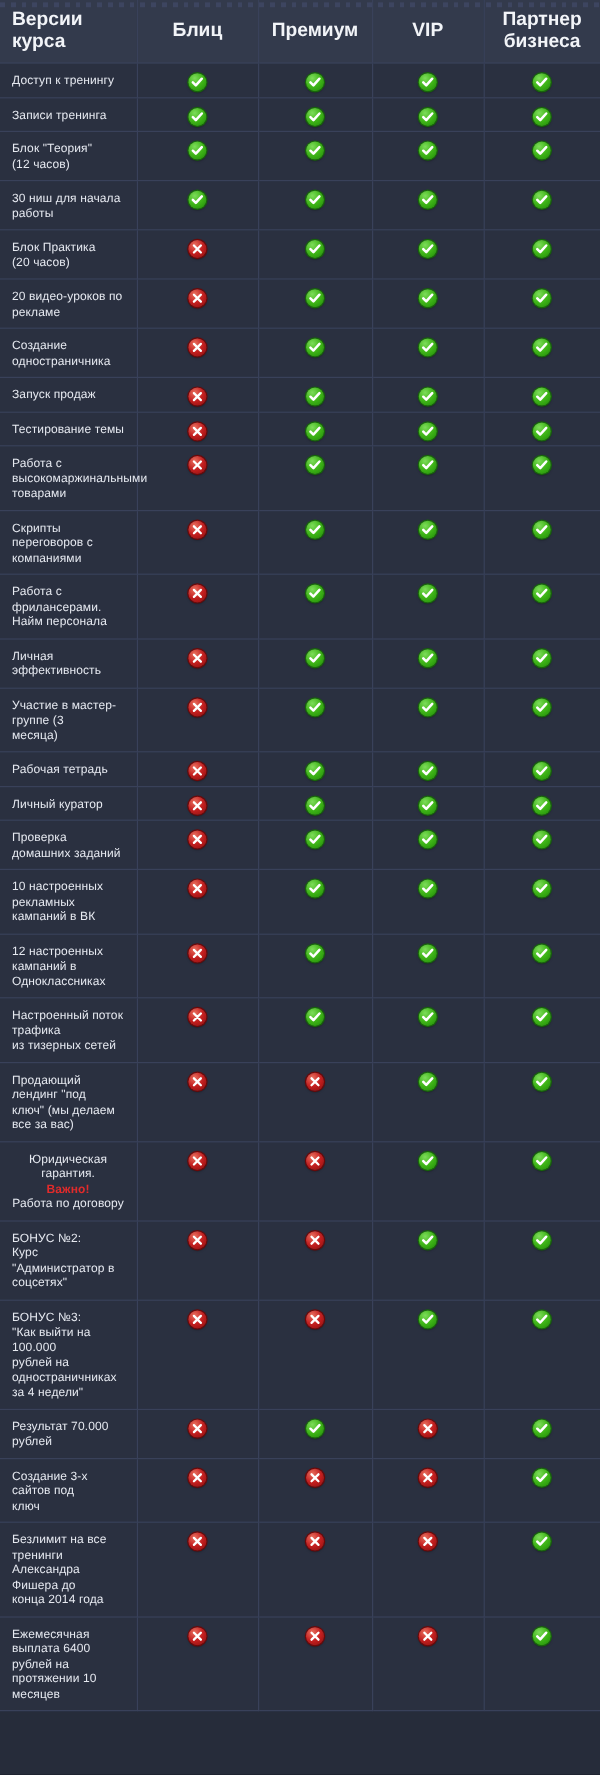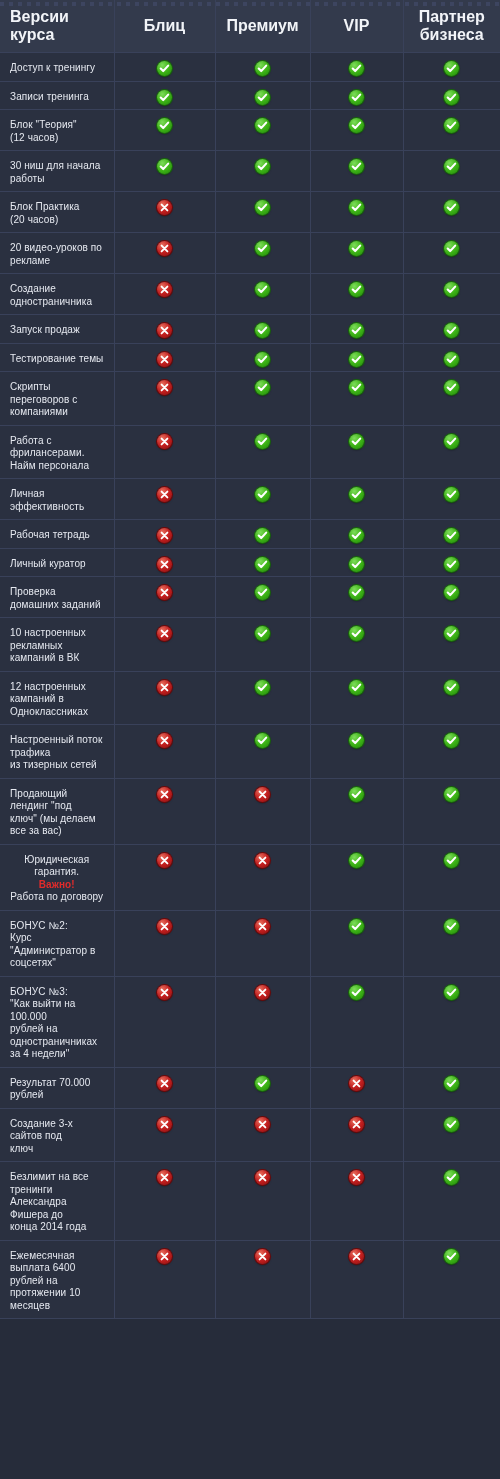--- a/index.html
+++ b/index.html
@@ -281,20 +281,35 @@
                 <path d="M3.7 7.6 L6.2 10.1 L11.2 4.6" stroke="#ffffff" stroke-width="2.1" stroke-linecap="round" stroke-linejoin="round" fill="none"></path>
               </svg></span></td>
           <td class="mark"><span class="icon icon-yes"><svg width="15" height="15" viewBox="0 0 15 15">
                 <path d="M3.7 7.6 L6.2 10.1 L11.2 4.6" stroke="#ffffff" stroke-width="2.1" stroke-linecap="round" stroke-linejoin="round" fill="none"></path>
               </svg></span></td>
           <td class="mark"><span class="icon icon-yes"><svg width="15" height="15" viewBox="0 0 15 15">
                 <path d="M3.7 7.6 L6.2 10.1 L11.2 4.6" stroke="#ffffff" stroke-width="2.1" stroke-linecap="round" stroke-linejoin="round" fill="none"></path>
               </svg></span></td>
         </tr>
         <tr>
+          <td class="feature">Работа с<br>высокомаржинальными<br>товарами</td>
+          <td class="mark"><span class="icon icon-no"><svg width="15" height="15" viewBox="0 0 15 15">
+                <path d="M4.6 4.6 L10.4 10.4 M10.4 4.6 L4.6 10.4" stroke="#ffffff" stroke-width="1.9" stroke-linecap="round" fill="none"></path>
+              </svg></span></td>
+          <td class="mark"><span class="icon icon-yes"><svg width="15" height="15" viewBox="0 0 15 15">
+                <path d="M3.7 7.6 L6.2 10.1 L11.2 4.6" stroke="#ffffff" stroke-width="2.1" stroke-linecap="round" stroke-linejoin="round" fill="none"></path>
+              </svg></span></td>
+          <td class="mark"><span class="icon icon-yes"><svg width="15" height="15" viewBox="0 0 15 15">
+                <path d="M3.7 7.6 L6.2 10.1 L11.2 4.6" stroke="#ffffff" stroke-width="2.1" stroke-linecap="round" stroke-linejoin="round" fill="none"></path>
+              </svg></span></td>
+          <td class="mark"><span class="icon icon-yes"><svg width="15" height="15" viewBox="0 0 15 15">
+                <path d="M3.7 7.6 L6.2 10.1 L11.2 4.6" stroke="#ffffff" stroke-width="2.1" stroke-linecap="round" stroke-linejoin="round" fill="none"></path>
+              </svg></span></td>
+        </tr>
+        <tr>
           <td class="feature">Скрипты переговоров с<br>компаниями</td>
           <td class="mark"><span class="icon icon-no"><svg width="15" height="15" viewBox="0 0 15 15">
                 <path d="M4.6 4.6 L10.4 10.4 M10.4 4.6 L4.6 10.4" stroke="#ffffff" stroke-width="1.9" stroke-linecap="round" fill="none"></path>
               </svg></span></td>
           <td class="mark"><span class="icon icon-yes"><svg width="15" height="15" viewBox="0 0 15 15">
                 <path d="M3.7 7.6 L6.2 10.1 L11.2 4.6" stroke="#ffffff" stroke-width="2.1" stroke-linecap="round" stroke-linejoin="round" fill="none"></path>
               </svg></span></td>
           <td class="mark"><span class="icon icon-yes"><svg width="15" height="15" viewBox="0 0 15 15">
                 <path d="M3.7 7.6 L6.2 10.1 L11.2 4.6" stroke="#ffffff" stroke-width="2.1" stroke-linecap="round" stroke-linejoin="round" fill="none"></path>
               </svg></span></td>
@@ -312,20 +327,35 @@
               </svg></span></td>
           <td class="mark"><span class="icon icon-yes"><svg width="15" height="15" viewBox="0 0 15 15">
                 <path d="M3.7 7.6 L6.2 10.1 L11.2 4.6" stroke="#ffffff" stroke-width="2.1" stroke-linecap="round" stroke-linejoin="round" fill="none"></path>
               </svg></span></td>
           <td class="mark"><span class="icon icon-yes"><svg width="15" height="15" viewBox="0 0 15 15">
                 <path d="M3.7 7.6 L6.2 10.1 L11.2 4.6" stroke="#ffffff" stroke-width="2.1" stroke-linecap="round" stroke-linejoin="round" fill="none"></path>
               </svg></span></td>
         </tr>
         <tr>
           <td class="feature">Личная эффективность</td>
+          <td class="mark"><span class="icon icon-no"><svg width="15" height="15" viewBox="0 0 15 15">
+                <path d="M4.6 4.6 L10.4 10.4 M10.4 4.6 L4.6 10.4" stroke="#ffffff" stroke-width="1.9" stroke-linecap="round" fill="none"></path>
+              </svg></span></td>
+          <td class="mark"><span class="icon icon-yes"><svg width="15" height="15" viewBox="0 0 15 15">
+                <path d="M3.7 7.6 L6.2 10.1 L11.2 4.6" stroke="#ffffff" stroke-width="2.1" stroke-linecap="round" stroke-linejoin="round" fill="none"></path>
+              </svg></span></td>
+          <td class="mark"><span class="icon icon-yes"><svg width="15" height="15" viewBox="0 0 15 15">
+                <path d="M3.7 7.6 L6.2 10.1 L11.2 4.6" stroke="#ffffff" stroke-width="2.1" stroke-linecap="round" stroke-linejoin="round" fill="none"></path>
+              </svg></span></td>
+          <td class="mark"><span class="icon icon-yes"><svg width="15" height="15" viewBox="0 0 15 15">
+                <path d="M3.7 7.6 L6.2 10.1 L11.2 4.6" stroke="#ffffff" stroke-width="2.1" stroke-linecap="round" stroke-linejoin="round" fill="none"></path>
+              </svg></span></td>
+        </tr>
+        <tr>
+          <td class="feature">Участие в мастер-группе (3<br>месяца)</td>
           <td class="mark"><span class="icon icon-no"><svg width="15" height="15" viewBox="0 0 15 15">
                 <path d="M4.6 4.6 L10.4 10.4 M10.4 4.6 L4.6 10.4" stroke="#ffffff" stroke-width="1.9" stroke-linecap="round" fill="none"></path>
               </svg></span></td>
           <td class="mark"><span class="icon icon-yes"><svg width="15" height="15" viewBox="0 0 15 15">
                 <path d="M3.7 7.6 L6.2 10.1 L11.2 4.6" stroke="#ffffff" stroke-width="2.1" stroke-linecap="round" stroke-linejoin="round" fill="none"></path>
               </svg></span></td>
           <td class="mark"><span class="icon icon-yes"><svg width="15" height="15" viewBox="0 0 15 15">
                 <path d="M3.7 7.6 L6.2 10.1 L11.2 4.6" stroke="#ffffff" stroke-width="2.1" stroke-linecap="round" stroke-linejoin="round" fill="none"></path>
               </svg></span></td>
           <td class="mark"><span class="icon icon-yes"><svg width="15" height="15" viewBox="0 0 15 15">

